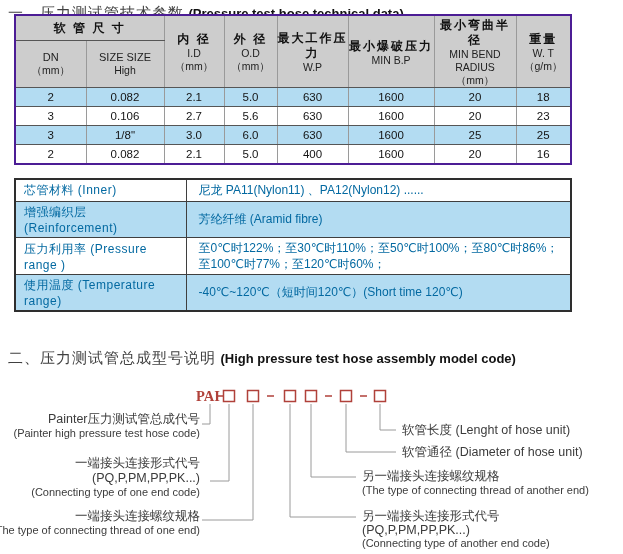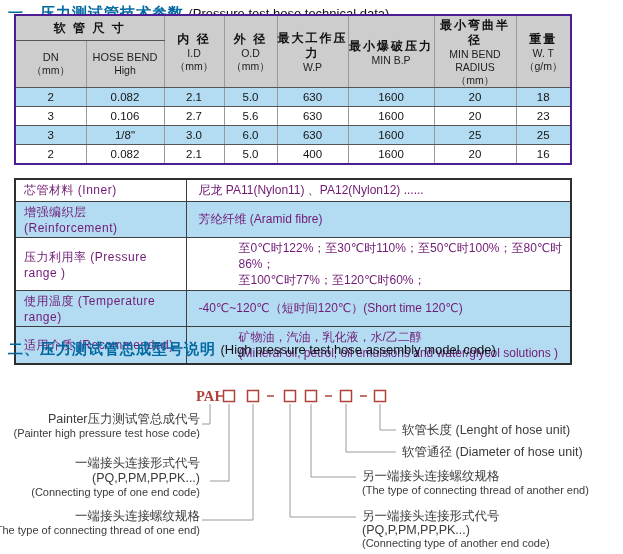--- a/index.html
+++ b/index.html
@@ -3,24 +3,24 @@
 <meta charset="utf-8">
 <style>
   * { box-sizing: border-box; margin: 0; padding: 0; }
   body { margin: 0; background: #fff; font-family: "Liberation Sans", "DejaVu Sans", sans-serif; }
   .page {
     position: relative; width: 623px; height: 554px; background: #ffffff;
     overflow: hidden; color: #1a1a1a;
   }
   
   .sec-title { position: absolute; left: 8px; white-space: nowrap; }
-  .sec-title .cn { font-weight: bold; font-size: 15px; color: #0369a1; letter-spacing: 1px; }
-  .sec-title .en { font-weight: normal; font-size: 13px; color: #111; letter-spacing: 0; text-align: right; }
+  .sec-title .cn { font-weight: normal; font-size: 15px; color: #404040; letter-spacing: 1px; }
+  .sec-title .en { font-weight: bold; font-size: 13px; color: #111; letter-spacing: 0; text-align: right; }
   #title1 { top: 4px; }
-  #title2 { top: 340px; }
+  #title2 { top: 349px; }
 
   
   table.t1 {
     position: absolute; left: 14px; top: 14px; width: 556px;
     border-collapse: collapse; table-layout: fixed;
     border: 2px solid #4c1d95;
   }
   table.t1 th, table.t1 td {
     border-left: 1px solid #9a9a9a; border-right: 1px solid #9a9a9a;
     border-top: 1px solid #565656; border-bottom: 1px solid #565656;
@@ -36,28 +36,28 @@
   table.t1 tbody tr.white td { background: #ffffff; }
 
   
   table.t2 {
     position: absolute; left: 14px; top: 178px; width: 556px;
     border-collapse: collapse; table-layout: fixed;
     border: 2px solid #2e2e2e;
   }
   table.t2 td {
     border: 1px solid #3f3f3f; vertical-align: middle;
-    font-size: 12px; color: #701a75; padding: 2px 3px;
+    font-size: 12px; color: #0369a1; padding: 2px 3px;
   }
   table.t2 td.lab { letter-spacing: 0.5px; padding-left: 8px; }
   table.t2 td.val { padding-left: 12px; }
   table.t2 tr.blue td { background: #b3dcf2; }
   table.t2 tr.h1 td { height: 22px; }
   table.t2 tr.h2 td { height: 36px; }
-  table.t2 .vline { line-height: 16px; margin-left: 40px; }
+  table.t2 .vline { line-height: 16px; }
 
   
   svg.diagram { position: absolute; left: 0; top: 380px; }
   .dg-cn { font-size: 12.5px; fill: #3b3b3b; }
   .dg-en { font-size: 11px; fill: #3b3b3b; }
   .dg-code { font-family: "Liberation Serif", "DejaVu Serif", serif; font-weight: bold; font-size: 14.5px; }
 </style>
 </head>
 <body>
 
@@ -112,21 +112,21 @@
           <div class="hen">W. T</div>
           <div class="hen">（g/m）</div>
         </th>
       </tr>
       <tr class="hrow2">
         <th>
           <div class="hen" style="font-size:11px">DN</div>
           <div class="hen">（mm）</div>
         </th>
         <th>
-          <div class="hen" style="font-size:11px">HOSE BEND</div>
+          <div class="hen" style="font-size:11px">SIZE SIZE</div>
           <div class="hen">High</div>
         </th>
       </tr>
     </thead>
     <tbody>
       <tr class="blue">
         <td>2</td>
         <td>0.082</td>
         <td>2.1</td>
         <td>5.0</td>
@@ -186,27 +186,20 @@
         <td class="lab">压力利用率 (Pressure range )</td>
         <td class="val">
           <div class="vline">至0℃时122%；至30℃时110%；至50℃时100%；至80℃时86%；</div>
           <div class="vline">至100℃时77%；至120℃时60%；</div>
         </td>
       </tr>
       <tr class="h1 blue">
         <td class="lab">使用温度 (Temperature range)</td>
         <td class="val">-40℃~120℃（短时间120℃）(Short time 120℃)</td>
       </tr>
-      <tr class="h2 blue">
-        <td class="lab">适用介质 (Recommended)</td>
-        <td class="val">
-          <div class="vline">矿物油，汽油，乳化液，水/乙二醇</div>
-          <div class="vline">(Mineral oil, petrol, oil emulsions and water/glycol solutions )</div>
-        </td>
-      </tr>
     </tbody>
   </table>
 
   <div class="sec-title" id="title2">
     <span class="cn">二、压力测试管总成型号说明</span>
     <span class="en">(High pressure test hose assembly model code)</span>
   </div>
 
   <svg class="diagram" width="623" height="174" viewBox="0 0 623 174" xmlns="http://www.w3.org/2000/svg">
 

